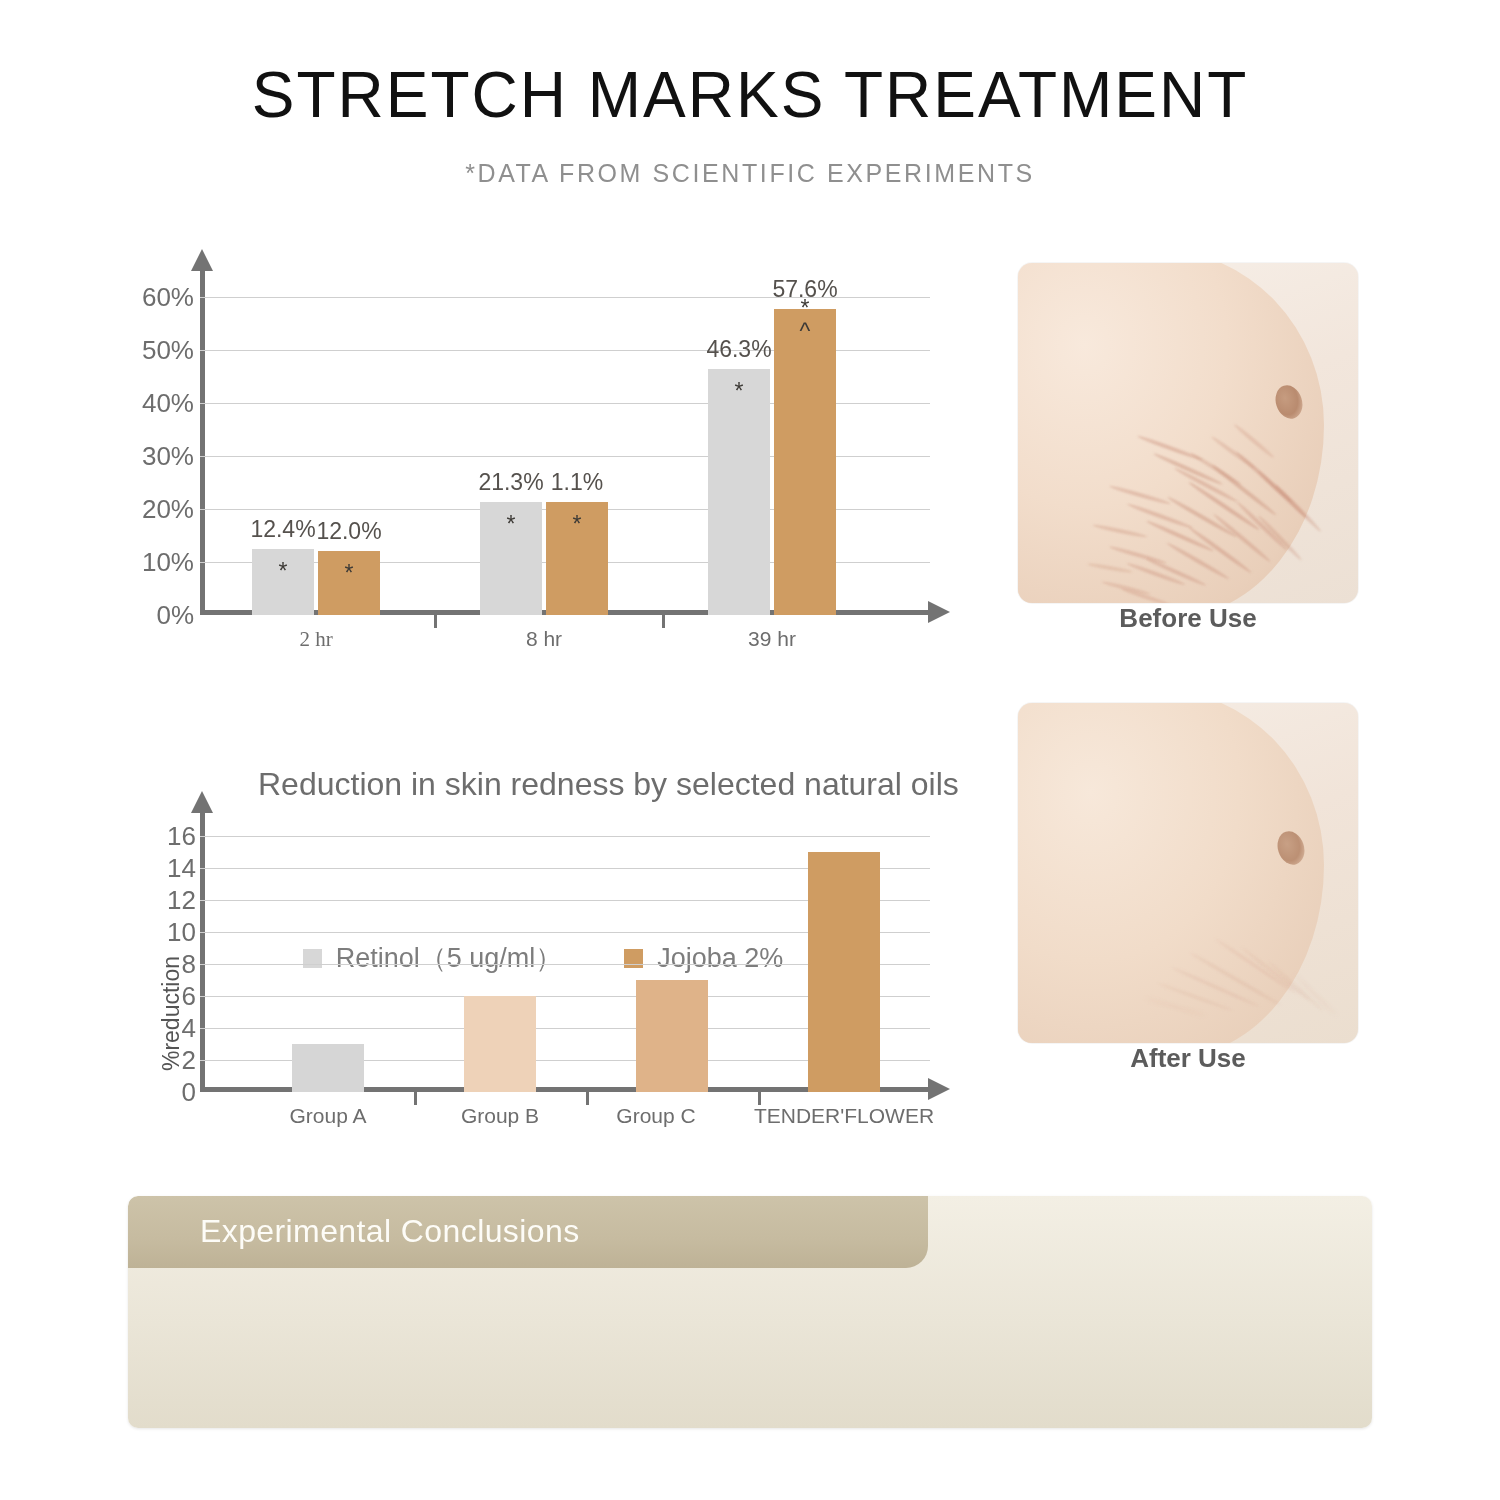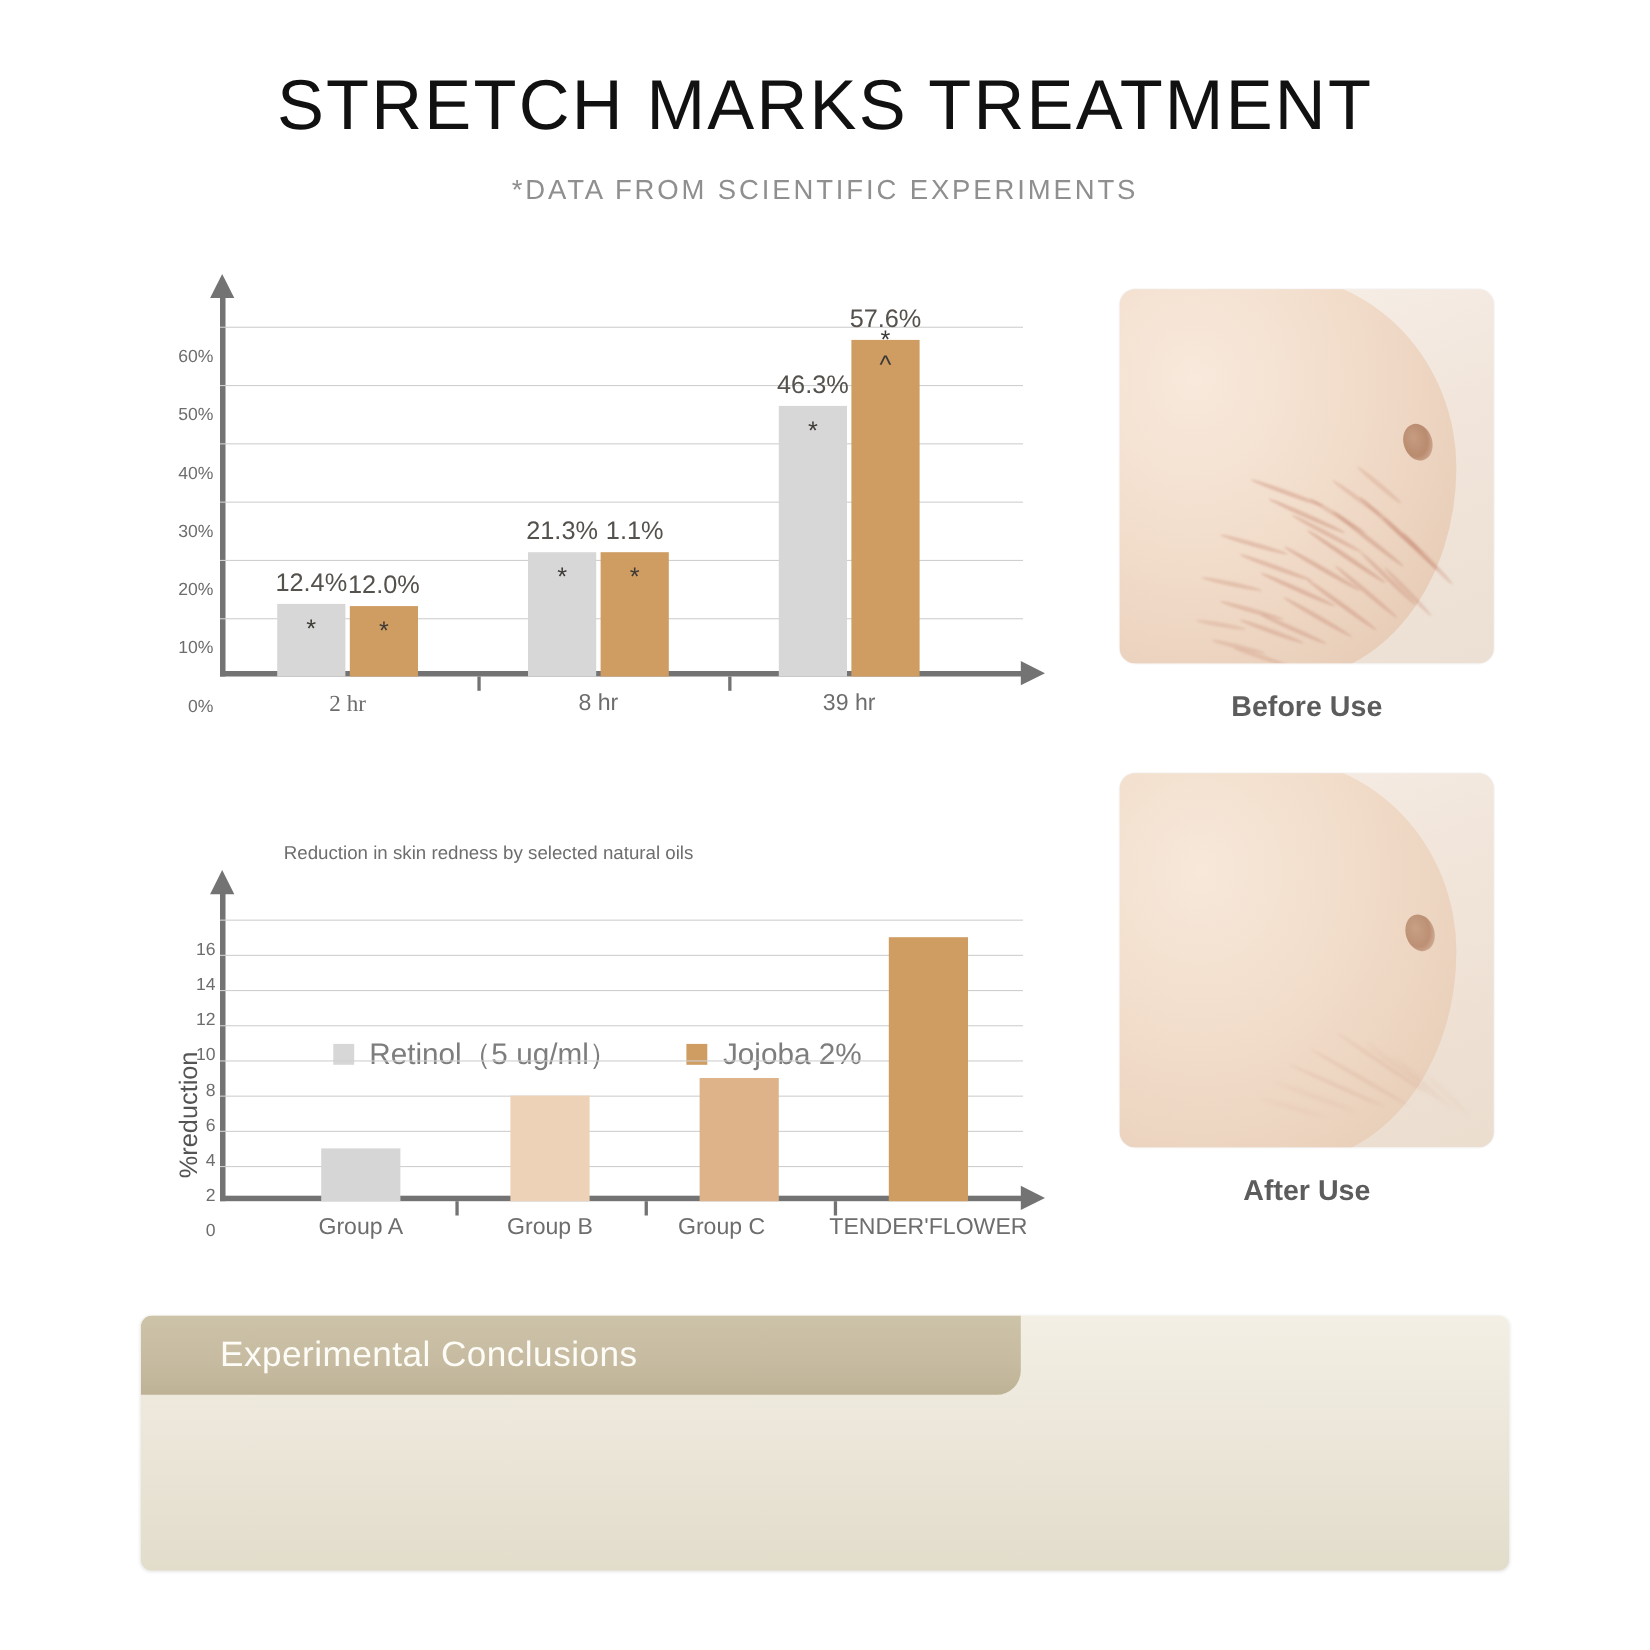--- a/index.html
+++ b/index.html
@@ -58,21 +58,21 @@
     width:0; height:0;
     border-top:11px solid transparent;
     border-bottom:11px solid transparent;
     border-left:22px solid #737373;
   }
   .gridline {
     position:absolute; left:0; right:0; height:1px; background:#cfcfcf;
   }
   .ytick-label {
     position:absolute; right:0; transform:translateY(-50%);
-    font-size:16px; color:#6d6d6d; white-space:nowrap;margin-top:28px;
+    font-size:26px; color:#6d6d6d; white-space:nowrap;
   }
   .xtick {
     position:absolute; width:3px; height:13px; background:#737373;
   }
   .xcat-label {
     position:absolute; text-align:center;
     font-size:21px; color:#6d6d6d; white-space:nowrap;
   }
   .bar { position:absolute; bottom:0; }
   .bar-value {
@@ -89,41 +89,40 @@
     position:absolute; left:0; top:695px; width:830px;
     display:flex; justify-content:center; align-items:center; gap:62px;
   }
   .legend-item { display:flex; align-items:center; gap:14px; }
   .legend-swatch { width:19px; height:19px; display:inline-block; }
   .legend-text { font-size:27px; color:#7d7d7d; white-space:nowrap; }
 
   
   #c2-title {
     position:absolute; left:130px; top:-4px;
-    font-size:17px; color:#6d6d6d; white-space:nowrap;
+    font-size:32px; color:#6d6d6d; white-space:nowrap;
   }
   #c2-ylabel {
     position:absolute; left:-14px; top:230px;
     font-size:23px; color:#545454; white-space:nowrap;
     transform:rotate(-90deg); transform-origin:center center;
   }
 
   
   #photos { position:absolute; left:1018px; top:0; width:370px; }
   .photo-card { position:relative; }
   .photo-frame {
     width:340px; height:340px;
     border-radius:14px;
     overflow:hidden;
     position:relative;
     background:#f3ece6;
     box-shadow:0 0 0 1px rgba(0,0,0,0.04);
   }
   .photo-caption {
-    margin-top:24px;
     text-align:center;
     font-size:26px;
     font-weight:bold;
     color:#5c5c5c;
   }
 
   
   .skin-bg { position:absolute; inset:0; }
   .belly {
     position:absolute; left:-8%; top:-4%; width:98%; height:108%;

